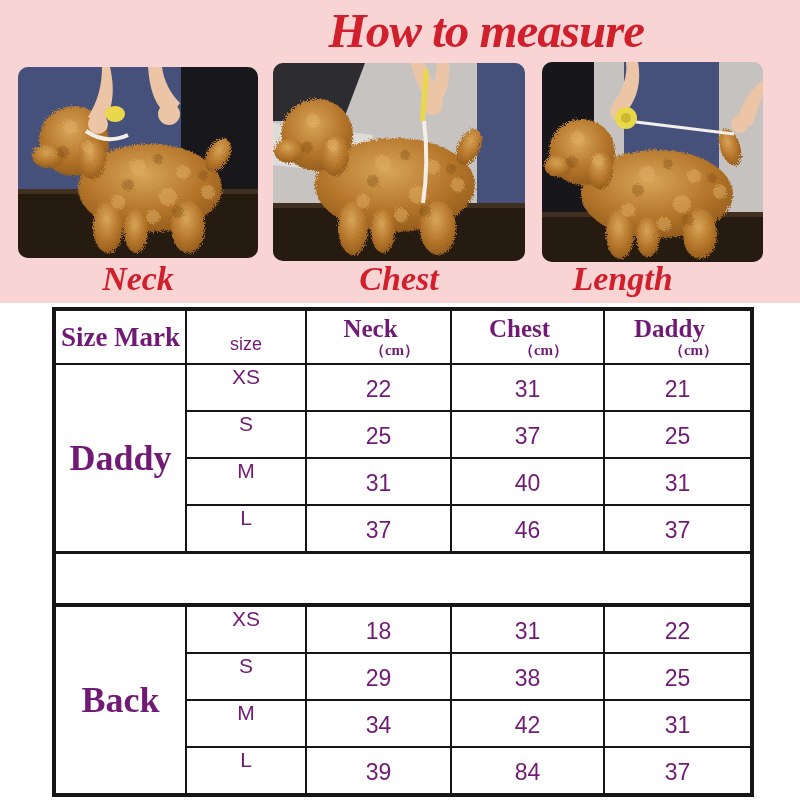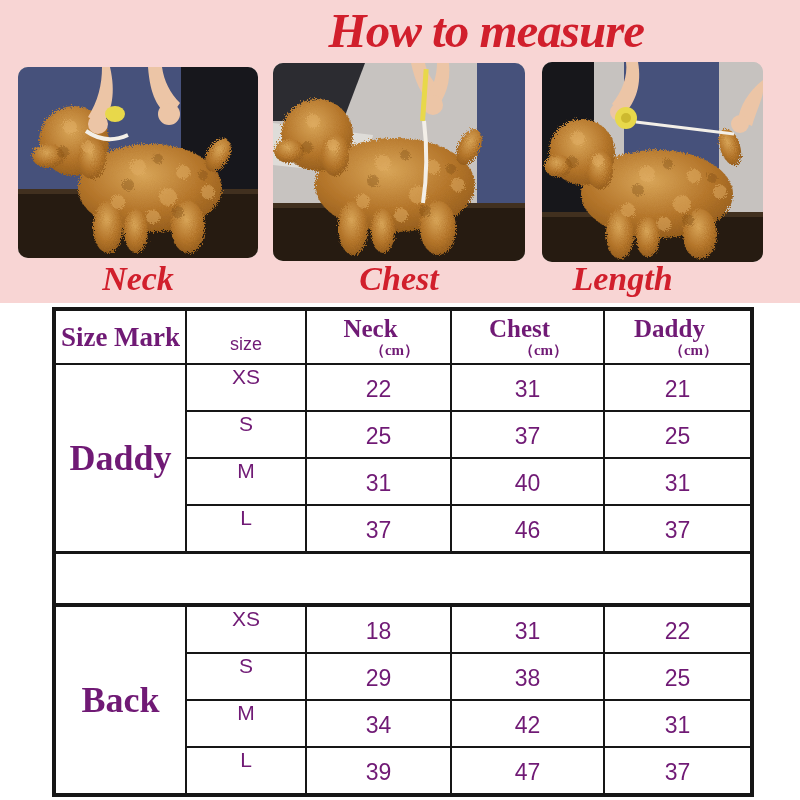--- a/index.html
+++ b/index.html
@@ -342,19 +342,19 @@
     </tr>
     <tr class="r">
       <td class="sz">M</td>
       <td class="val">34</td>
       <td class="val">42</td>
       <td class="val">31</td>
     </tr>
     <tr class="r">
       <td class="sz">L</td>
       <td class="val">39</td>
-      <td class="val">47</td>
+      <td class="val">84</td>
       <td class="val">37</td>
     </tr>
   </tbody>
     </table>
 
 </div>
 
 </body></html>

